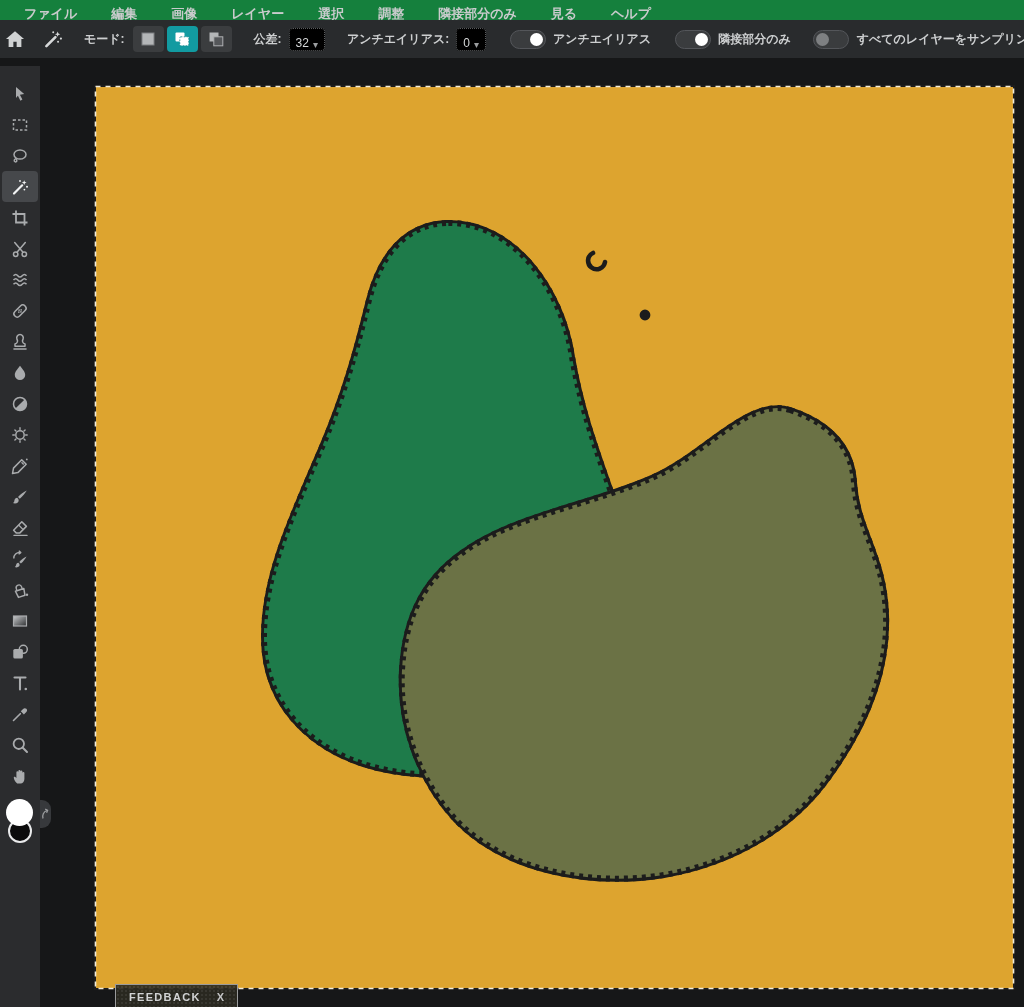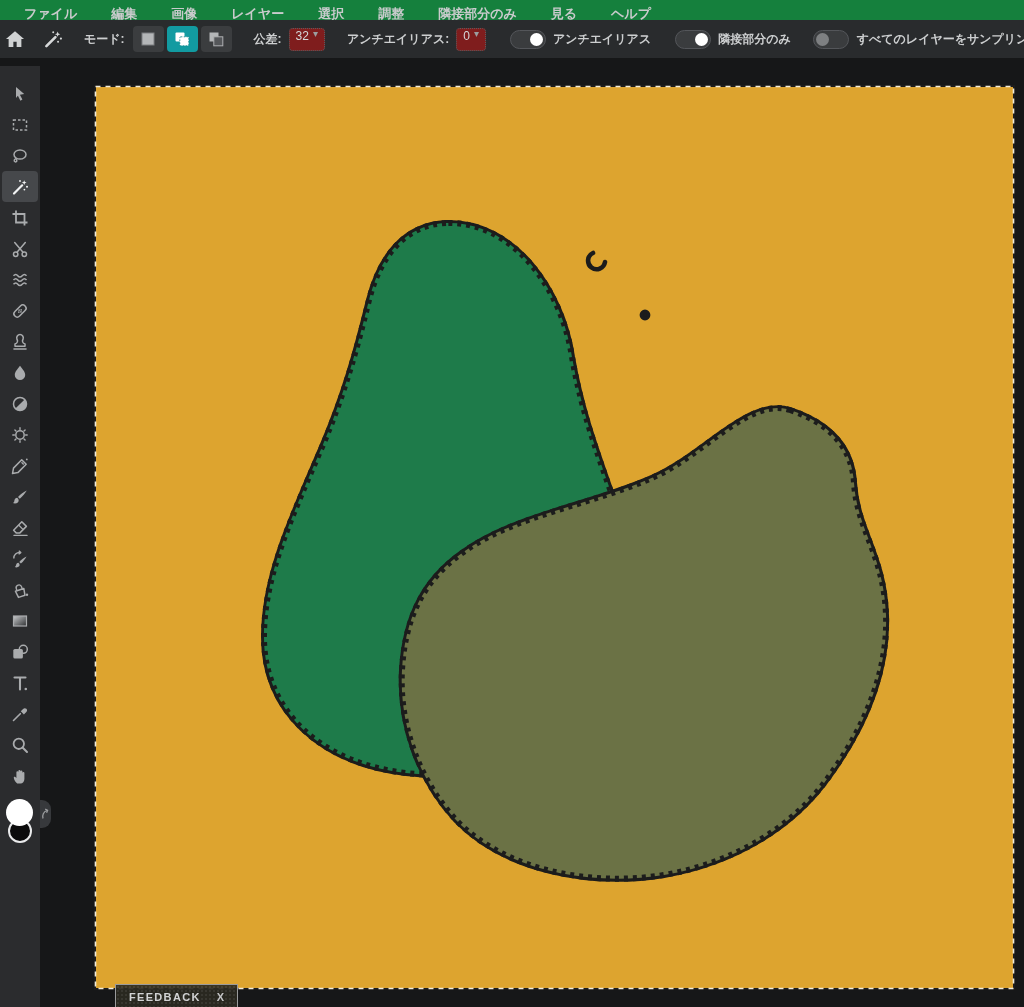--- a/index.html
+++ b/index.html
@@ -17,22 +17,22 @@
 
   
   .options-bar { position:absolute; left:0; top:20px; width:1024px; height:38px;
     background:#292b2d; display:flex; align-items:center; z-index:5; }
   .opt-label { color:#cdcfd0; font-size:12px; font-weight:600; white-space:nowrap; }
   .icon-btn { width:30px; height:30px; display:flex; align-items:center; justify-content:center; }
   .mode-group { display:flex; gap:3px; }
   .mode-btn { width:31px; height:26px; border-radius:4px; background:#3b3d3f;
     display:flex; align-items:center; justify-content:center; }
   .mode-btn.selected { background:var(--teal); }
-  .num-input { height:23px; border-radius:4px; border:1px dotted #5a5c5e; background:#7f1d1d;
-    display:flex; align-items:flex-start; justify-content:flex-end; gap:4px; padding:0 6px; }
+  .num-input { height:23px; border-radius:4px; border:1px dotted #5a5c5e; background:#000000;
+    display:flex; align-items:flex-end; justify-content:flex-end; gap:4px; padding:0 6px; }
   .num-input .val { color:#d5d7d8; font-size:12px; }
   .num-input .caret { color:#9b9d9f; font-size:10px; line-height:1; }
   .toggle { width:36px; height:19px; border-radius:10px; background:#3a3c3e;
     border:1px solid #54565a; position:relative; flex:none; }
   .toggle .knob { position:absolute; top:2px; width:13px; height:13px; border-radius:50%; }
   .toggle.on .knob { right:2px; background:#ffffff; }
   .toggle.off .knob { left:2px; background:#7e8082; }
 
   
   .tool-bar { position:absolute; left:0; top:66px; width:40px; height:941px;

